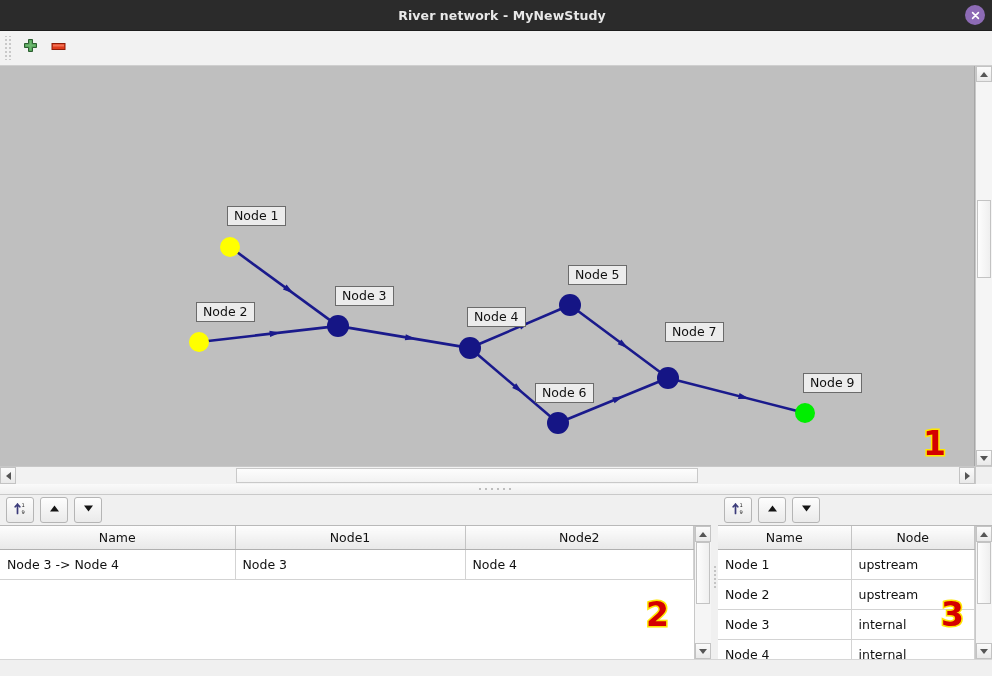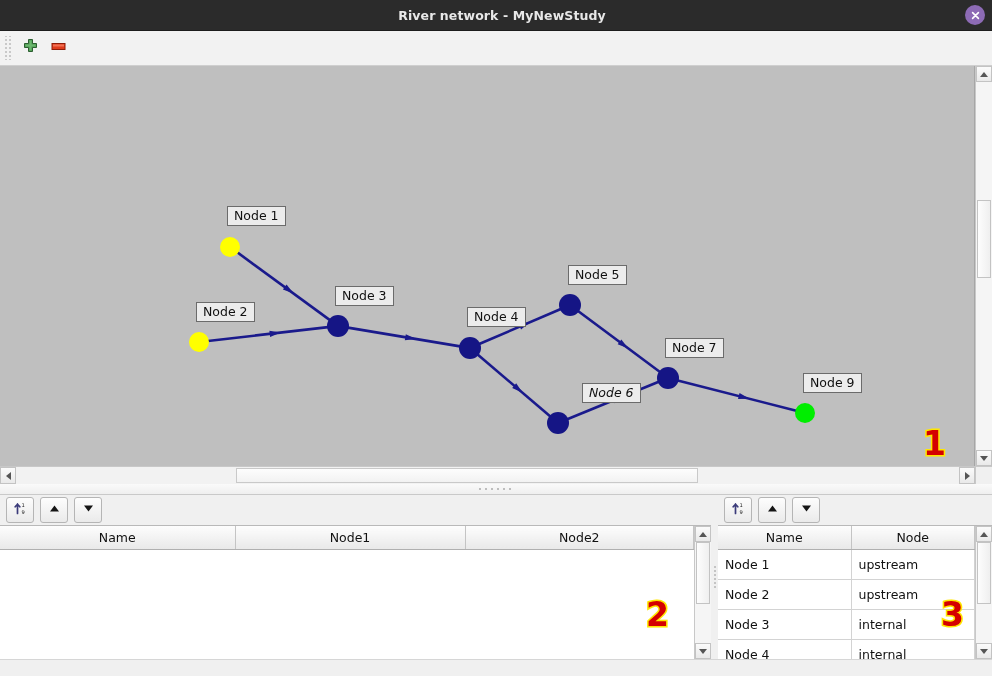--- a/index.html
+++ b/index.html
@@ -369,22 +369,22 @@
           <circle cx="668" cy="312" r="11" fill="#151585"></circle>
           <circle cx="805" cy="347" r="10" fill="#00ee00"></circle>
         </svg>
 
       <div class="marker-num" style="right:28px; bottom:6px;">1</div>
     <div class="node-label" style="left: 227px; top: 140px;">Node 1</div>
         <div class="node-label" style="left: 196px; top: 236px;">Node 2</div>
         <div class="node-label" style="left: 335px; top: 220px;">Node 3</div>
         <div class="node-label" style="left: 467px; top: 241px;">Node 4</div>
         <div class="node-label" style="left: 568px; top: 199px;">Node 5</div>
-        <div class="node-label" style="left: 582px; top: 317px; font-style: italic;">Node 6</div>
-        <div class="node-label" style="left: 665px; top: 272px;">Node 7</div>
+        <div class="node-label" style="left: 535px; top: 317px;">Node 6</div>
+        <div class="node-label" style="left: 665px; top: 256px;">Node 7</div>
         <div class="node-label" style="left: 803px; top: 307px;">Node 9</div>
       </div>
     <div class="vscroll">
       <div class="sb-btn">
           <span class="arrow-up"></span>
         </div>
       <div class="sb-track">
         <div class="sb-thumb" style="top:118px;height:78px;"></div>
       </div>
       <div class="sb-btn">
@@ -449,20 +449,25 @@
                 <col>
               </colgroup>
             <thead>
                 <tr id="links-head">
                   <th>Name</th>
                   <th>Node1</th>
                   <th>Node2</th>
                 </tr>
               </thead>
             <tbody id="links-body">
+                <tr>
+                  <td>Node 3 -&gt; Node 4</td>
+                  <td>Node 3</td>
+                  <td>Node 4</td>
+                </tr>
               </tbody>
           </table>
         </div>
         <div class="vscroll">
           <div class="sb-btn">
               <span class="arrow-up"></span>
             </div>
           <div class="sb-track">
             <div class="sb-thumb" style="top:0px;height:62px;"></div>
           </div>

